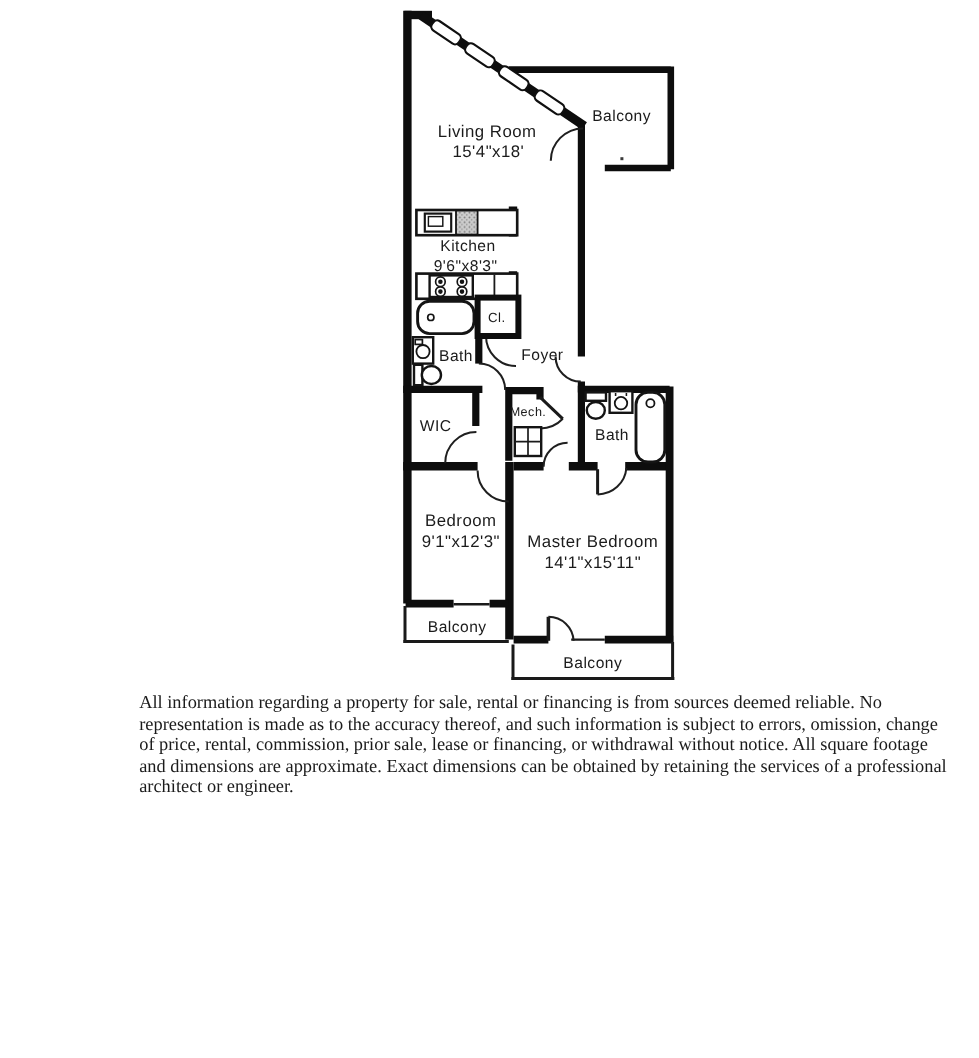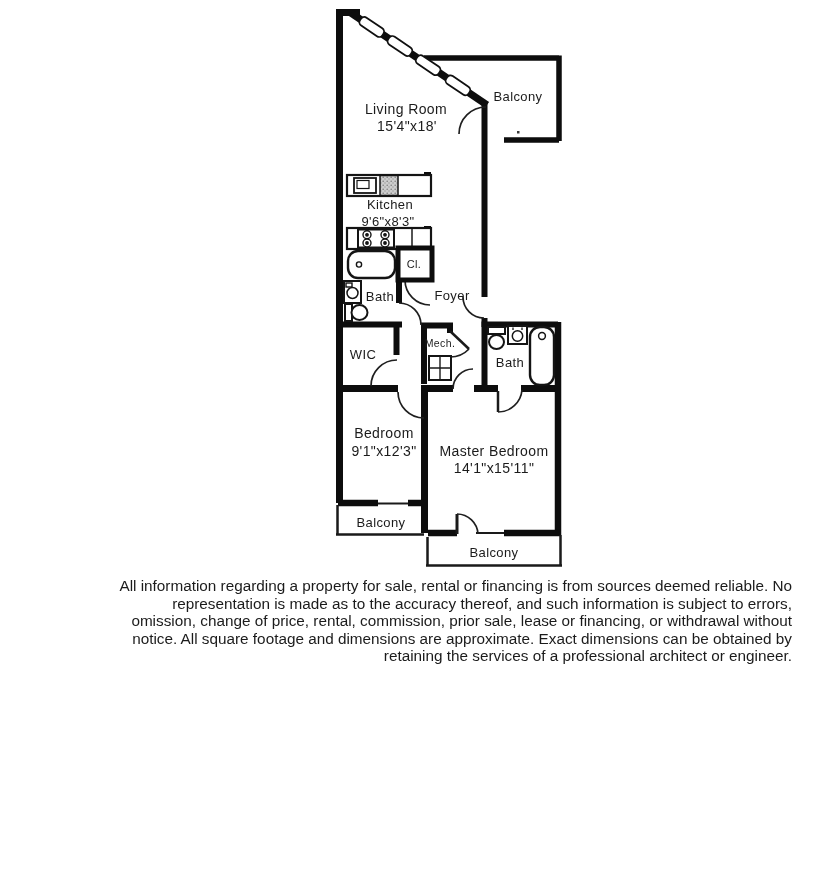--- a/index.html
+++ b/index.html
@@ -6,22 +6,22 @@
   body{font-family:"Liberation Sans",sans-serif;}
   #page{position:relative;width:816px;height:882px;background:#ffffff;overflow:hidden;margin-left:46px;}
   #plan-svg{position:absolute;left:0;top:0;}
   .wall{stroke:#0d0d0d;fill:none;stroke-linecap:butt;}
   .thin{stroke:#1a1a1a;fill:none;}
   .arc{stroke:#1f1f1f;stroke-width:1.7;fill:none;}
   .fix{stroke:#141414;fill:#ffffff;}
   .room-label{font-family:"Liberation Sans",sans-serif;fill:#1b1b1b;letter-spacing:0.4px;}
   .sz14{font-size:14px;} .sz13{font-size:13px;} .sz11{font-size:11px;} .sz10{font-size:10.5px;}
   #disclaimer{position:absolute;top:577px;left:50%;transform:translateX(-50%);width:676px;
-    font-family:Liberation Sans, sans-serif;font-size:15.3px;line-height:17.6px;color:#1b1b1b;
-    text-align:right;}
+    font-family:Liberation Serif, serif;font-size:15.3px;line-height:17.6px;color:#1b1b1b;
+    text-align:left;}
   #copyright{position:absolute;top:683px;left:0;width:816px;text-align:center;
     font-family:"Liberation Serif",serif;font-size:16px;color:#1b1b1b;}
 </style>
 </head>
 <body>
 
 <div id="page">
 
 <svg id="plan-svg" width="816" height="575" viewBox="0 0 816 575" xmlns="http://www.w3.org/2000/svg">
   <defs>

